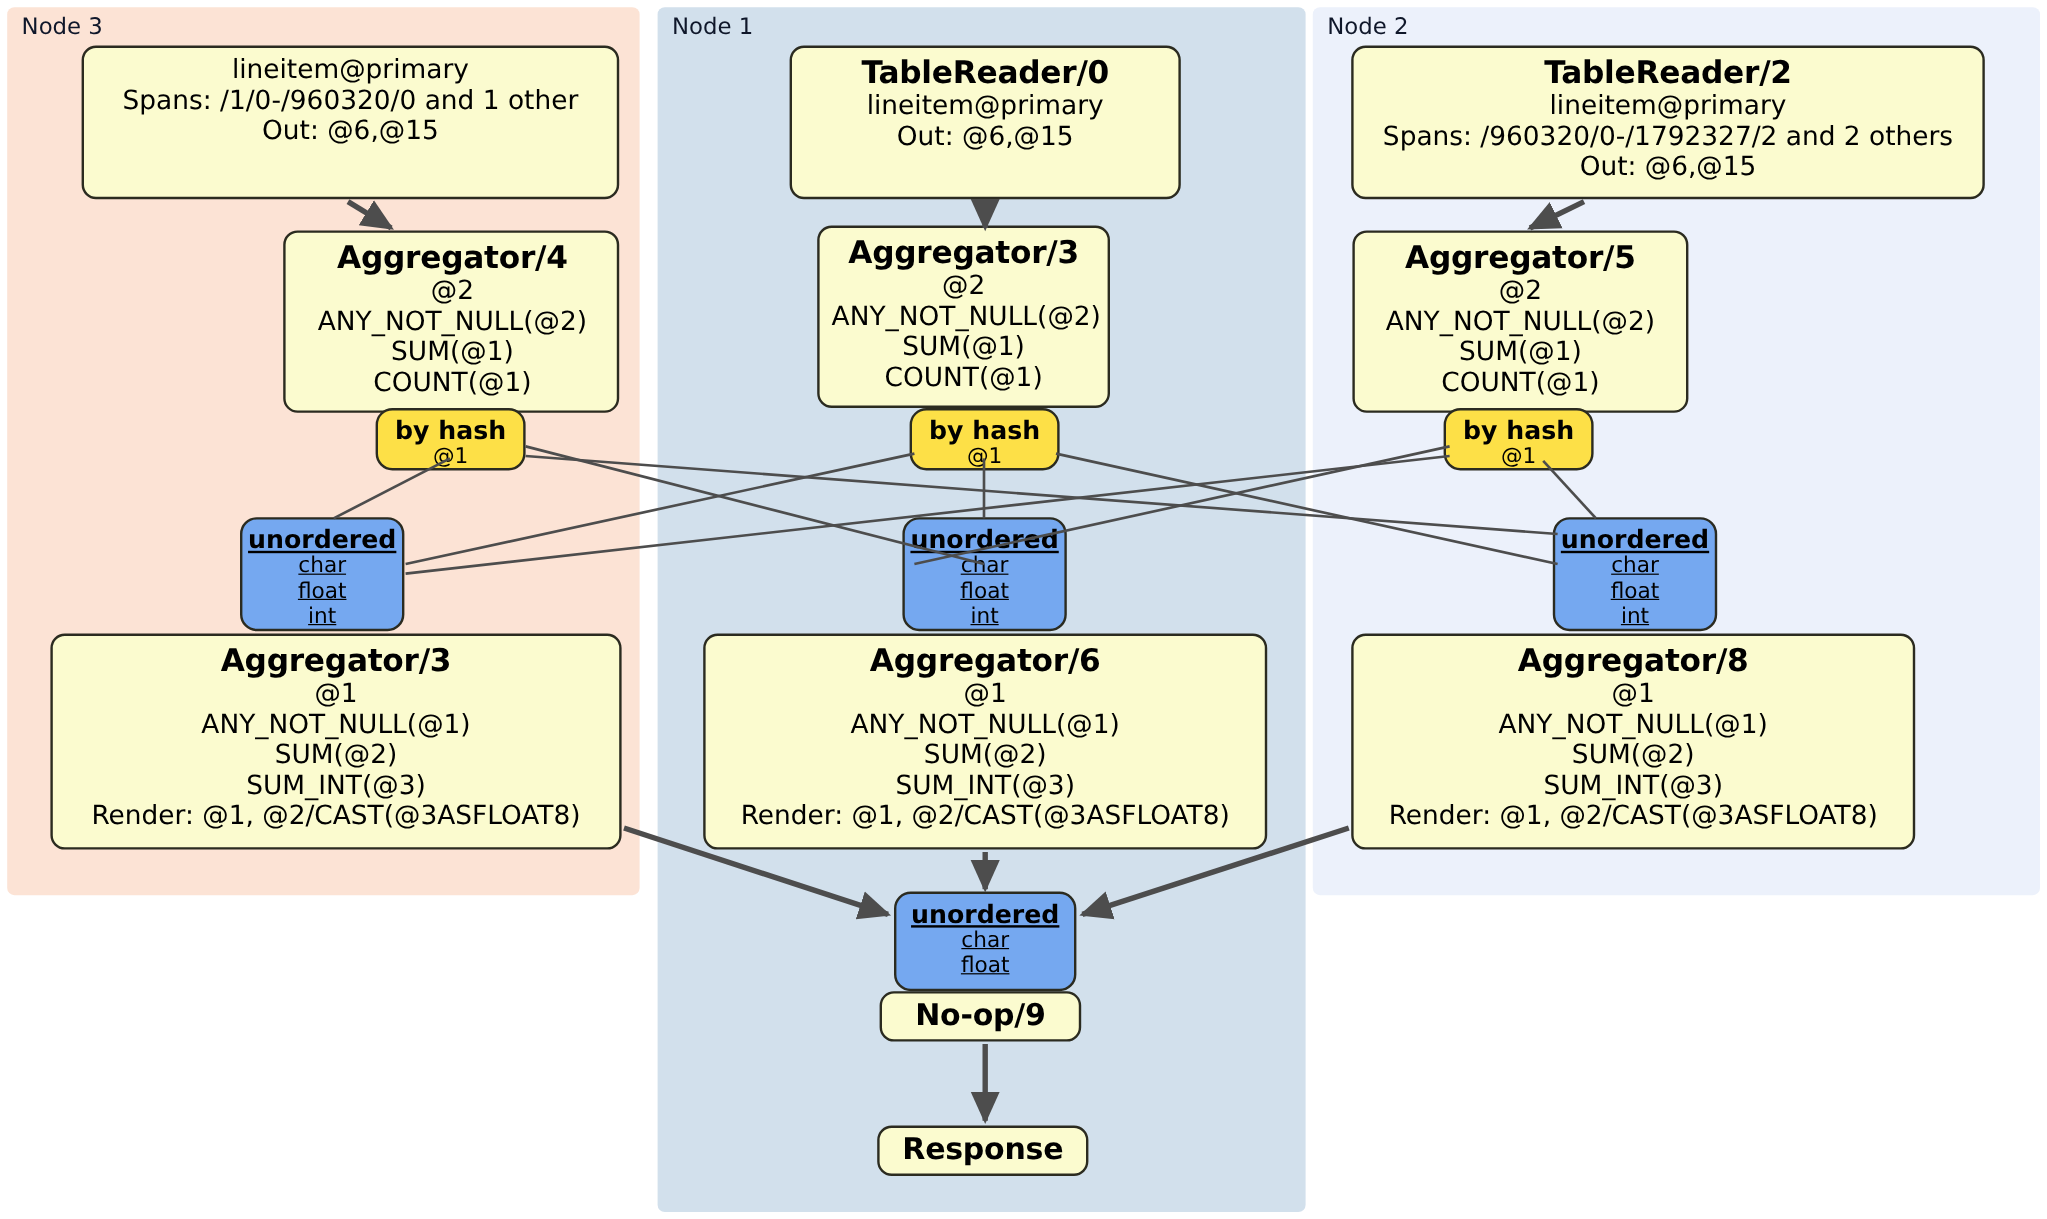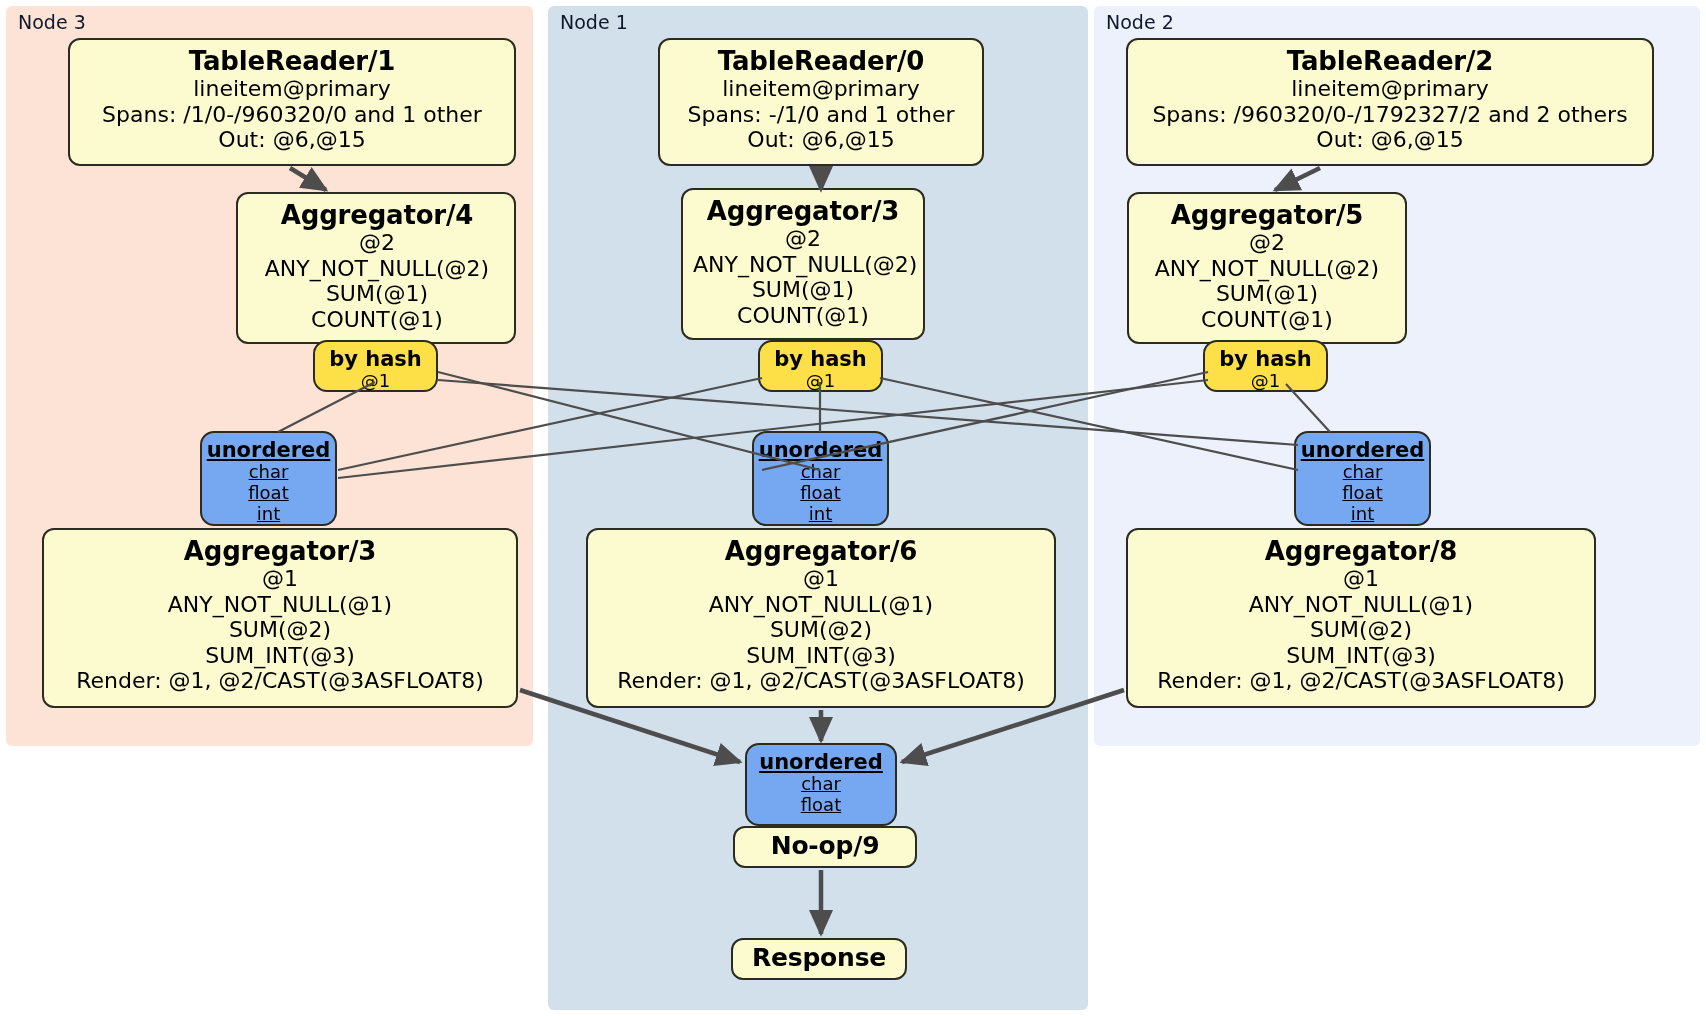--- a/index.html
+++ b/index.html
@@ -128,21 +128,20 @@
 
       <line x1="1208" y1="380" x2="338" y2="478"></line>
       <line x1="1208" y1="372" x2="762" y2="470"></line>
       <line x1="1286" y1="384" x2="1330" y2="432"></line>
     </g>
   </svg>
 
   <div class="lay-proc">
 
     <div class="proc" style="left:68px; top:38px; width:448px; height:128px;">
-      <div class="title">TableReader/1</div>
       <div class="detail">lineitem@primary</div>
       <div class="detail">Spans: /1/0-/960320/0 and 1 other</div>
       <div class="detail">Out: @6,@15</div>
     </div>
 
     <div class="proc" style="left:236px; top:192px; width:280px; height:152px;padding-left:12px;">
       <div class="title">Aggregator/4</div>
       <div class="detail">@2</div>
       <div class="detail">ANY_NOT_NULL(@2)</div>
       <div class="detail">SUM(@1)</div>
@@ -154,42 +153,41 @@
       <div class="detail">@1</div>
       <div class="detail">ANY_NOT_NULL(@1)</div>
       <div class="detail">SUM(@2)</div>
       <div class="detail">SUM_INT(@3)</div>
       <div class="detail">Render: @1, @2/CAST(@3ASFLOAT8)</div>
     </div>
 
     <div class="proc" style="left:658px; top:38px; width:326px; height:128px;">
       <div class="title">TableReader/0</div>
       <div class="detail">lineitem@primary</div>
-      <div class="detail">Spans: -/1/0 and 1 other</div>
       <div class="detail">Out: @6,@15</div>
     </div>
 
     <div class="proc" style="left:681px; top:188px; width:244px; height:152px;">
       <div class="title">Aggregator/3</div>
       <div class="detail">@2</div>
       <div class="detail">ANY_NOT_NULL(@2)</div>
       <div class="detail">SUM(@1)</div>
       <div class="detail">COUNT(@1)</div>
     </div>
 
     <div class="proc" style="left:586px; top:528px; width:470px; height:180px;">
       <div class="title">Aggregator/6</div>
       <div class="detail">@1</div>
       <div class="detail">ANY_NOT_NULL(@1)</div>
       <div class="detail">SUM(@2)</div>
       <div class="detail">SUM_INT(@3)</div>
       <div class="detail">Render: @1, @2/CAST(@3ASFLOAT8)</div>
     </div>
 
-    <div class="proc compact" style="left:733px; top:826px; width:184px; height:42px; padding-top:3px;">
+    <div class="proc compact" style="left:733px; top:826px; width:168px; height:42px; padding-top:3px;">
       <div class="title">No-op/9</div>
     </div>
 
     <div class="proc compact" style="left:731px; top:938px; width:176px; height:42px; padding-top:3px;">
       <div class="title">Response</div>
     </div>
 
     <div class="proc" style="left:1126px; top:38px; width:528px; height:128px;">
       <div class="title">TableReader/2</div>
       <div class="detail">lineitem@primary</div>

